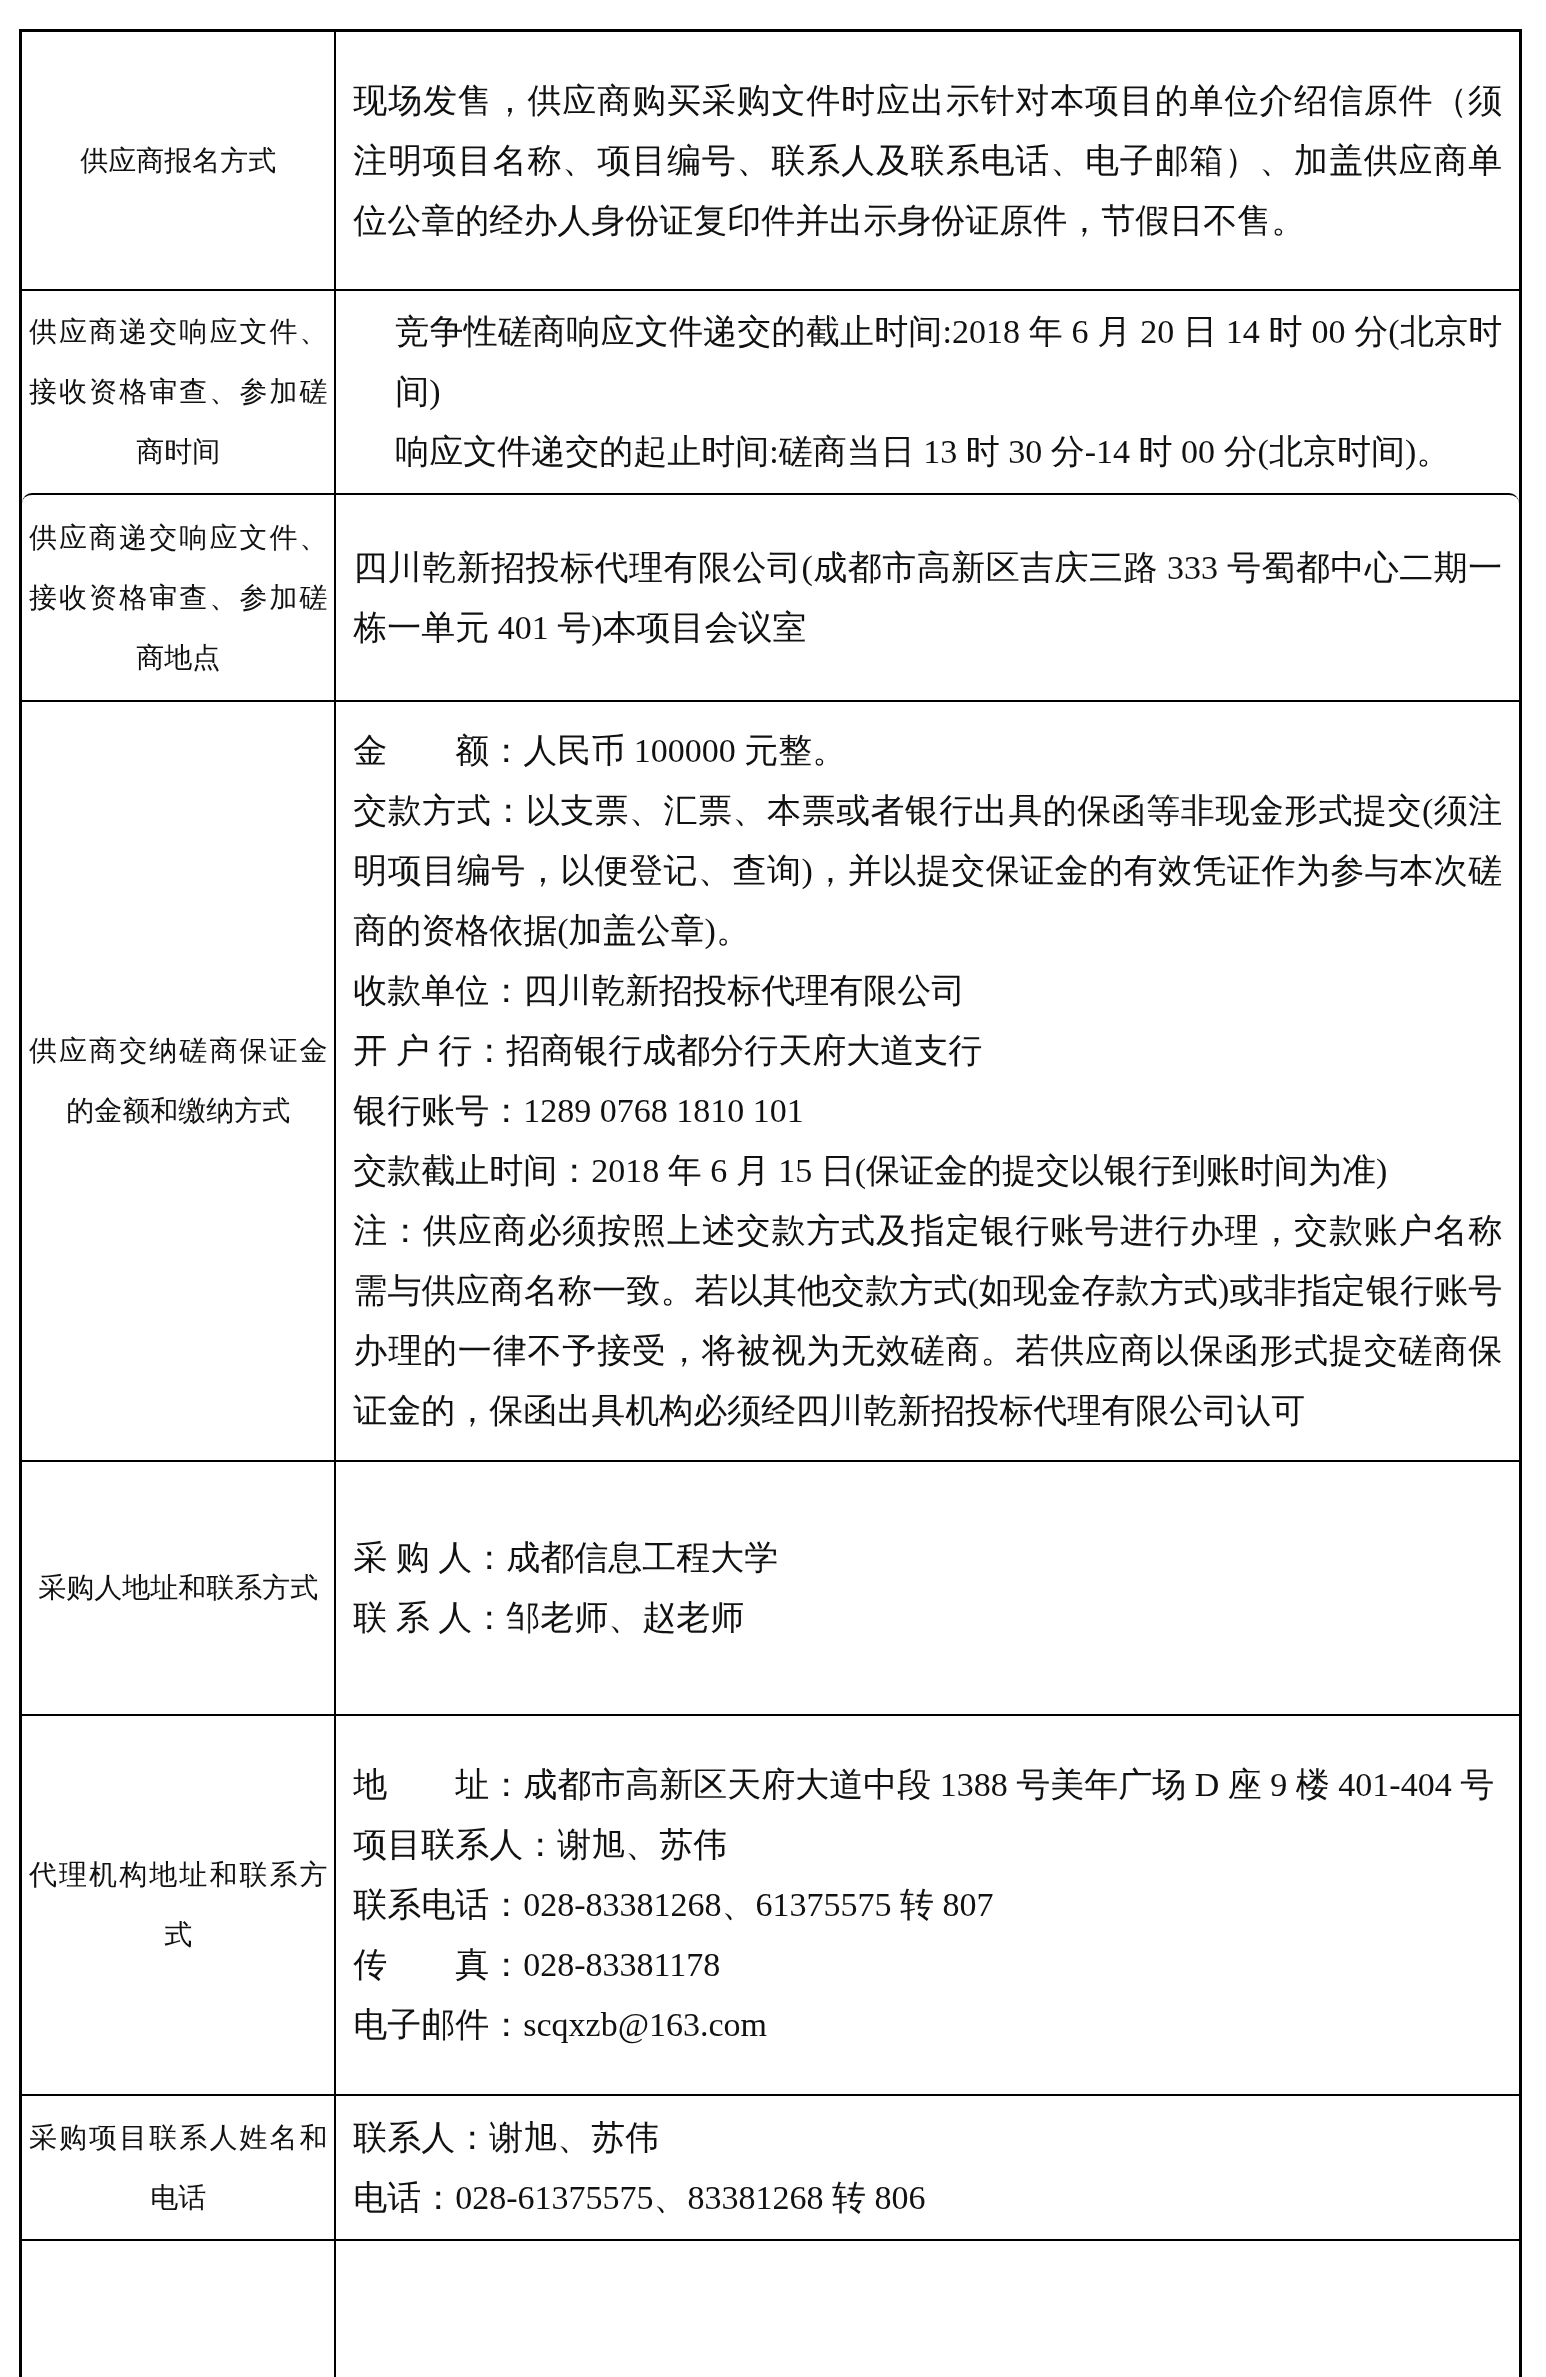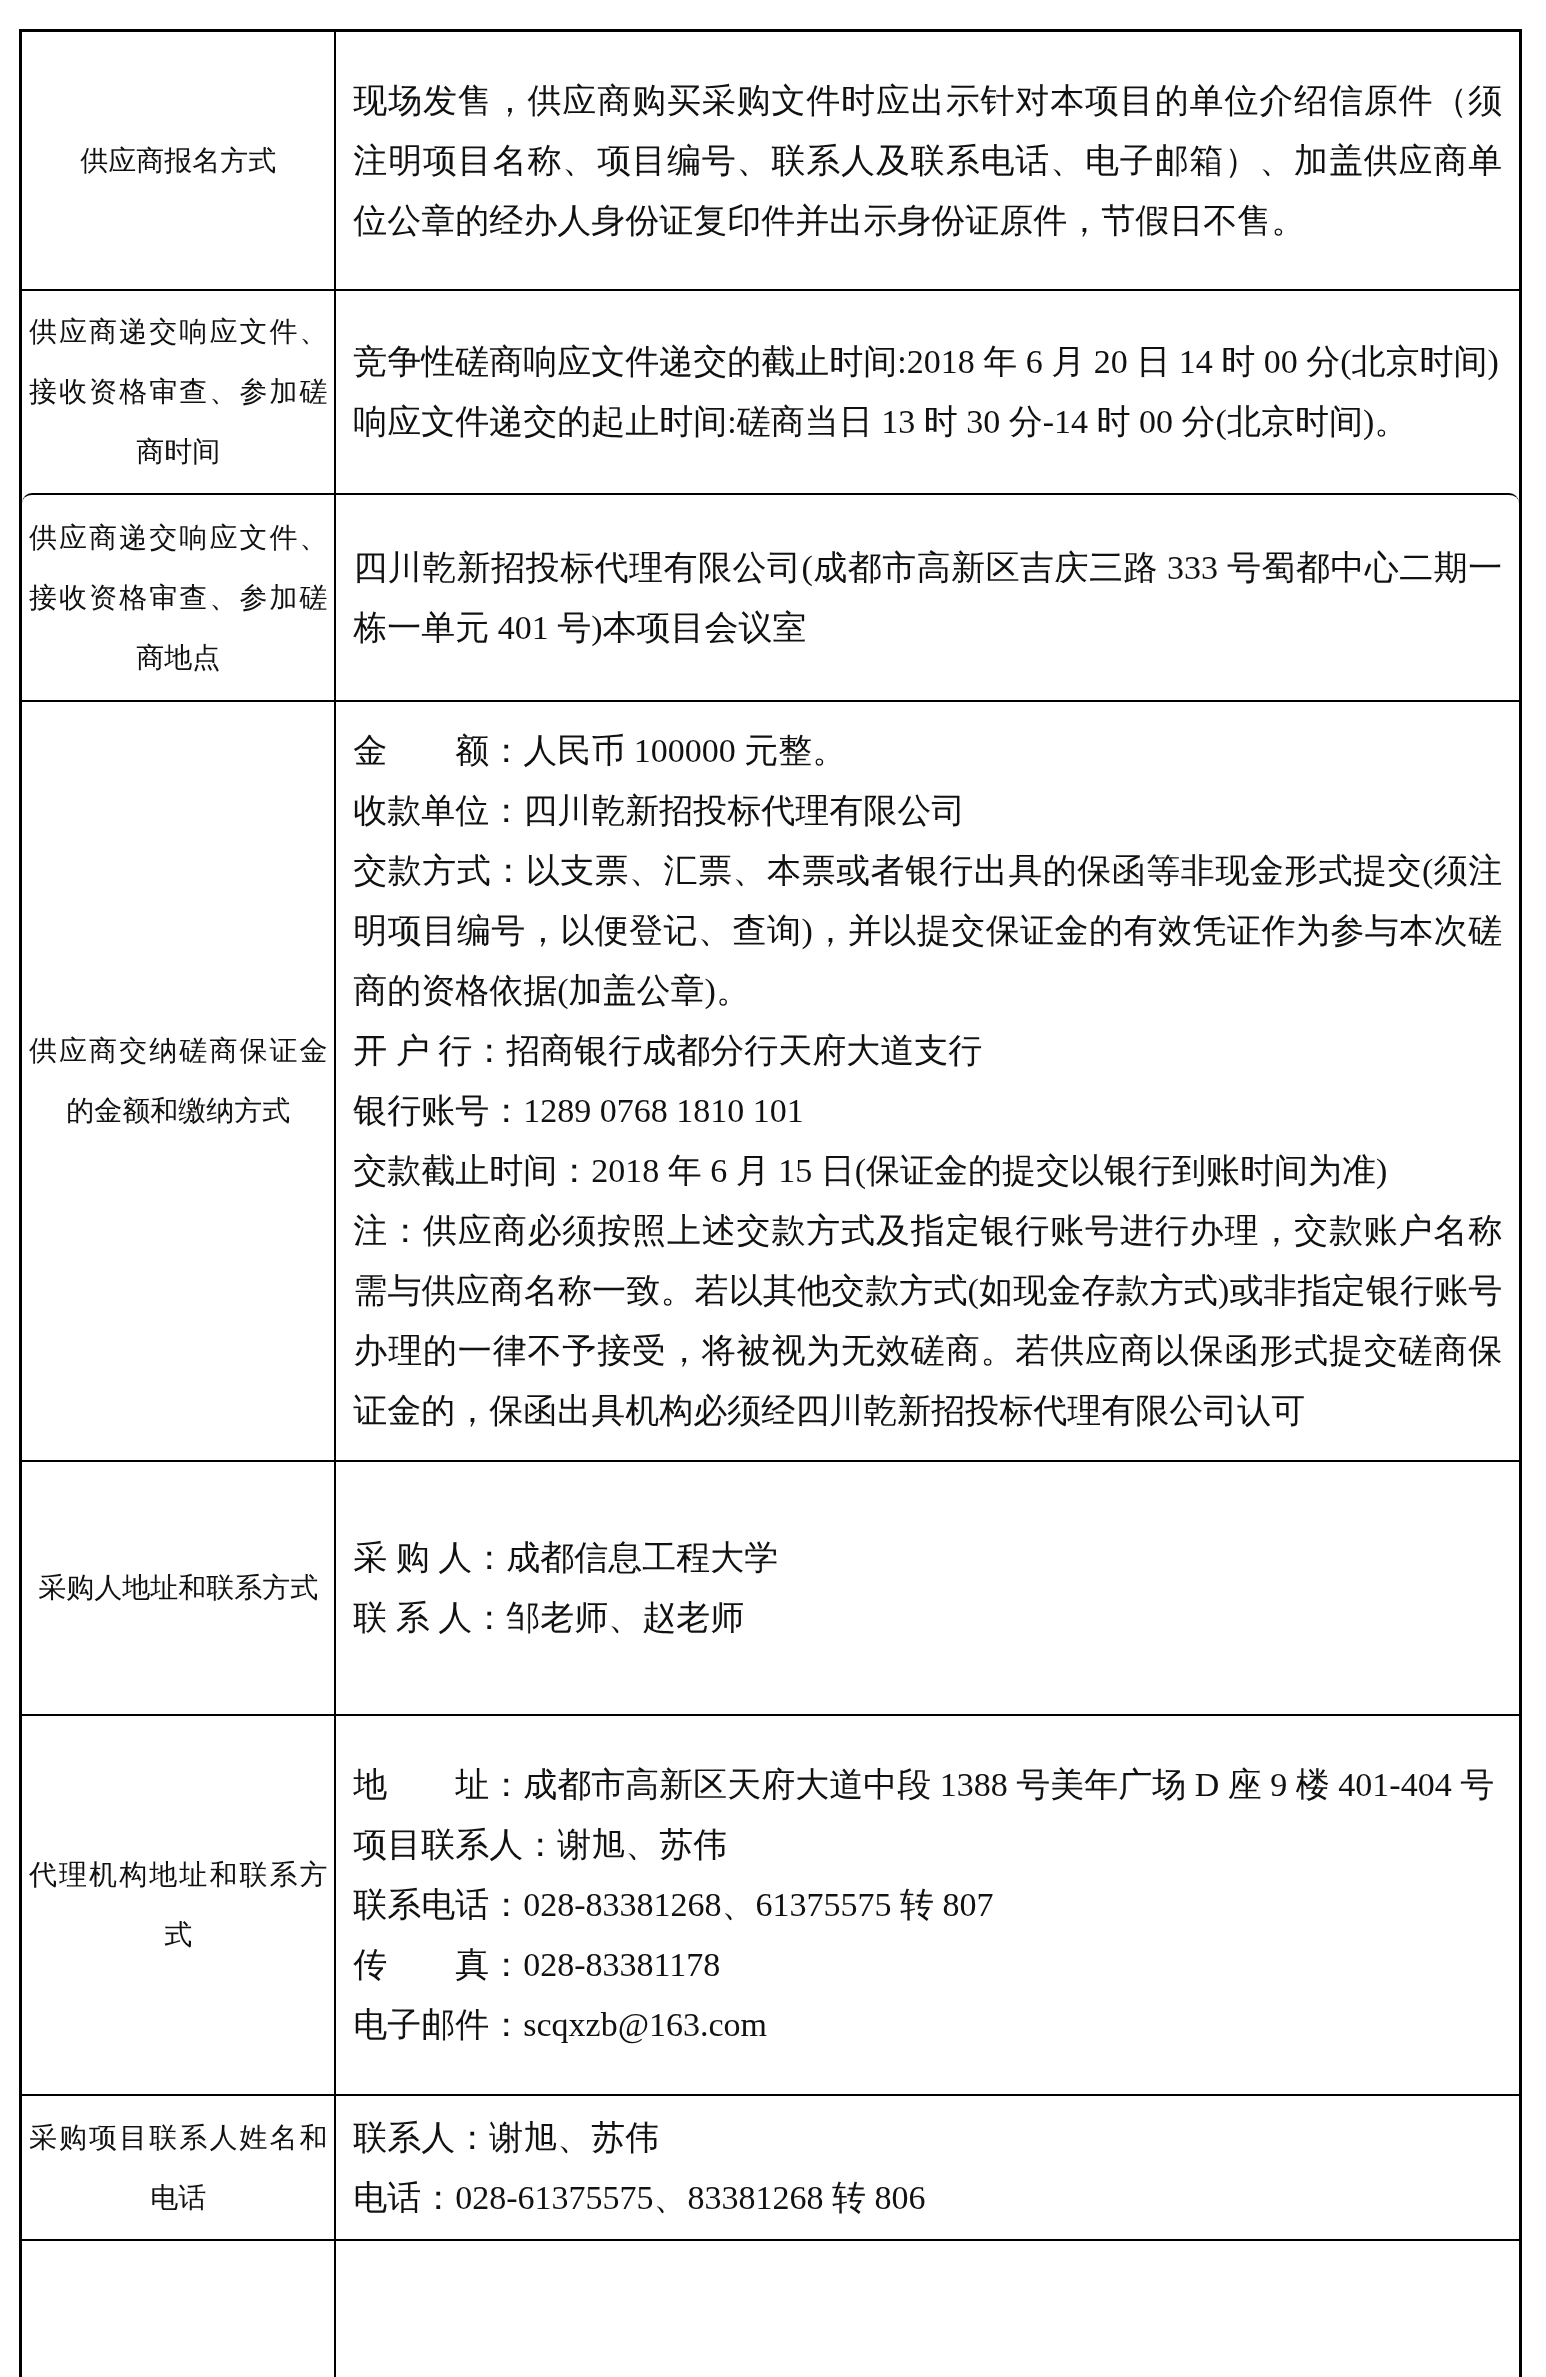--- a/index.html
+++ b/index.html
@@ -60,21 +60,21 @@
   }
   .tcell.content p {
     margin: 0;
     font-size: 34px;
     line-height: 60px;
     text-align: justify;
     word-break: break-word;
   }
   
   .row-1 { min-height: 257px; }
-  .row-2 { min-height: 202px; }
+  .row-2 { min-height: 202px; gap: 42px; }
   .row-3 { min-height: 205px; border-radius: 10px; }
   .row-4 { min-height: 758px; }
   .row-5 { min-height: 252px; }
   .row-6 { min-height: 378px; }
   .row-7 { min-height: 143px; }
   .row-8 { min-height: 97px; flex-direction: column; }
 </style>
 </head>
 <body>
 
@@ -108,22 +108,22 @@
         <p>四川乾新招投标代理有限公司(成都市高新区吉庆三路 333 号蜀都中心二期一栋一单元 401 号)本项目会议室</p>
       </div>
     </div>
 
     <div class="trow row-4">
       <div class="tcell label">
         <p>供应商交纳磋商保证金的金额和缴纳方式</p>
       </div>
       <div class="tcell content">
         <p>金　　额：人民币 100000 元整。</p>
+        <p>交款方式：以支票、汇票、本票或者银行出具的保函等非现金形式提交(须注明项目编号，以便登记、查询)，并以提交保证金的有效凭证作为参与本次磋商的资格依据(加盖公章)。</p>
         <p>收款单位：四川乾新招投标代理有限公司</p>
-        <p>交款方式：以支票、汇票、本票或者银行出具的保函等非现金形式提交(须注明项目编号，以便登记、查询)，并以提交保证金的有效凭证作为参与本次磋商的资格依据(加盖公章)。</p>
         <p>开 户 行：招商银行成都分行天府大道支行</p>
         <p>银行账号：1289 0768 1810 101</p>
         <p>交款截止时间：2018 年 6 月 15 日(保证金的提交以银行到账时间为准)</p>
         <p>注：供应商必须按照上述交款方式及指定银行账号进行办理，交款账户名称需与供应商名称一致。若以其他交款方式(如现金存款方式)或非指定银行账号办理的一律不予接受，将被视为无效磋商。若供应商以保函形式提交磋商保证金的，保函出具机构必须经四川乾新招投标代理有限公司认可</p>
       </div>
     </div>
 
     <div class="trow row-5">
       <div class="tcell label">
         <p>采购人地址和联系方式</p>

